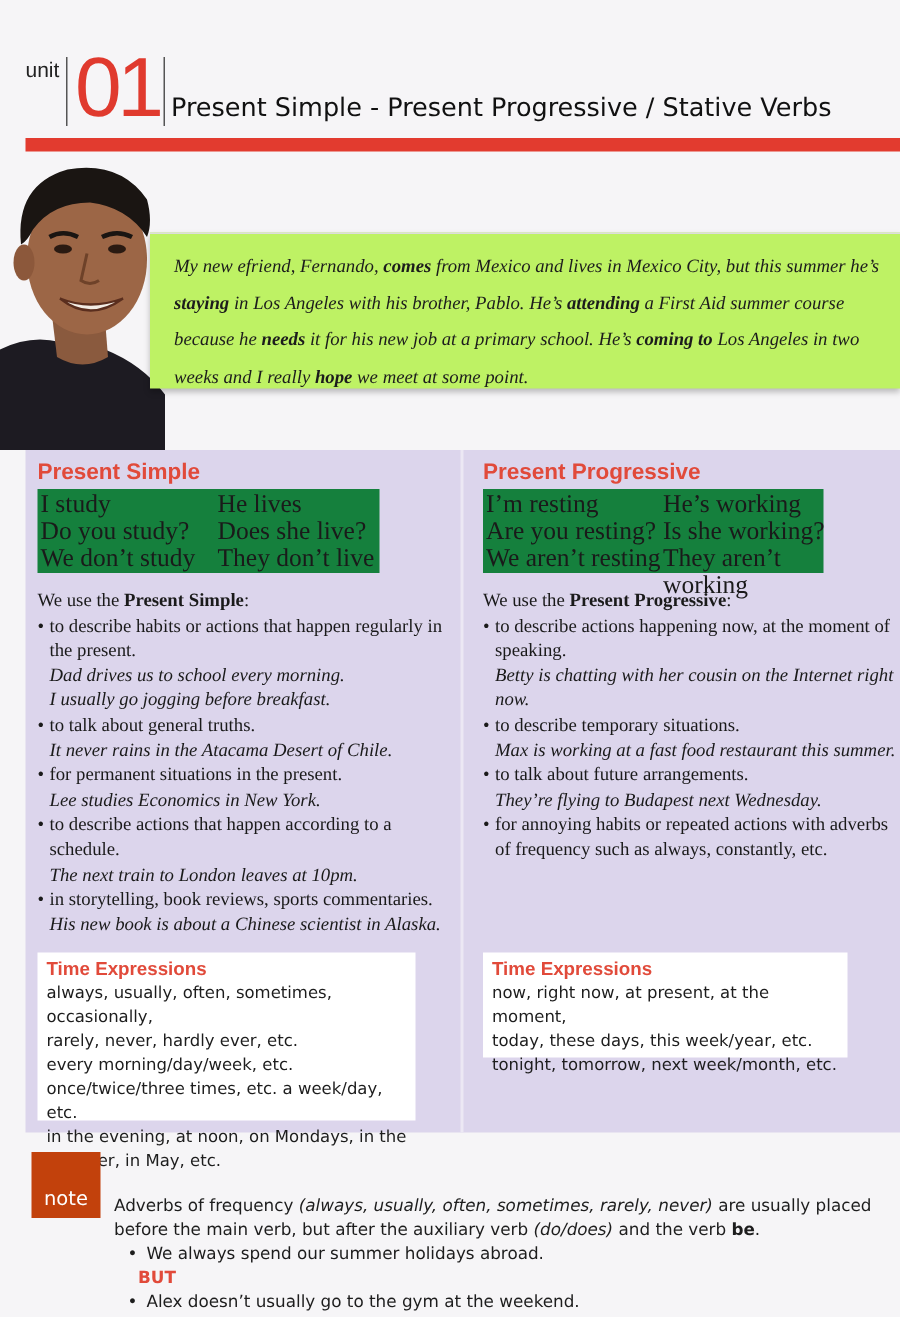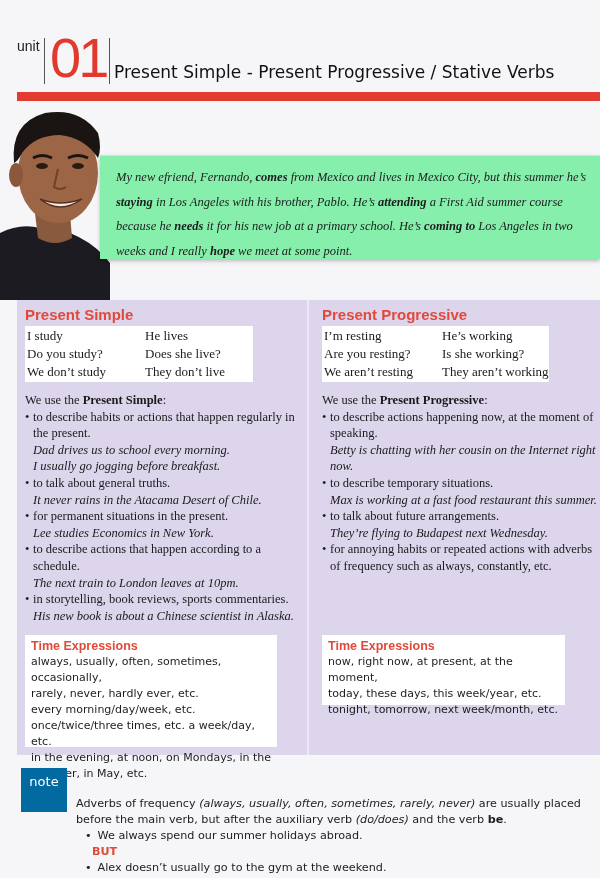--- a/index.html
+++ b/index.html
@@ -31,21 +31,21 @@
 
     
     .photo {
       position: absolute; left: 0; top: 103px; width: 110px; height: 197px; overflow: hidden;
     }
     .photo svg { width: 110px; height: 197px; display: block; }
 
     
     .story {
       position: absolute; left: 100px; top: 155px; width: 500px; height: 104px;
-      background: #86efac;
+      background: #bef264;
       border-top: 1px solid #ddd;
       box-shadow: 0 2px 4px rgba(0,0,0,0.25);
       padding: 9px 12px 0 16px;
       font-style: italic; font-size: 12.5px; line-height: 24.5px; color: #1c1c1c;
     }
     .story b { font-weight: 700; }
 
     
     .panel {
       position: absolute; left: 17px; top: 300px; width: 583px; height: 455px;
@@ -58,24 +58,24 @@
     .col.right { left: 300px; width: 283px; }
 
     .sec-title {
       position: absolute; top: 6px; left: 8px;
       font-family: "Liberation Sans", sans-serif; font-weight: 700; font-size: 15px; color: #e14a3a;
     }
     .col.right .sec-title { left: 5px; }
 
     .forms {
       position: absolute; top: 26px; left: 8px; width: 228px; height: 56px;
-      background: #ffffff;
+      background: #15803d;
       display: grid; grid-template-columns: 118px 110px; grid-auto-rows: 18px;
       padding: 1px 0 0 2px;
-      font-size: 13px; line-height: 18px;
+      font-size: 17px; line-height: 18px;
     }
     .col.right .forms { left: 5px; width: 227px; }
 
     .usage {
       position: absolute; top: 92px; left: 8px; width: 278px;
       font-size: 12.5px; line-height: 16.6px;
     }
     .col.right .usage { left: 5px; width: 278px; }
     .usage .intro b { font-weight: 700; }
     .usage .bullet { padding-left: 8px; text-indent: -8px; }
@@ -89,23 +89,23 @@
     }
     .col.left .time-box { left: 8px; top: 335px; width: 252px; height: 112px; }
     .col.right .time-box { left: 5px; top: 335px; width: 243px; height: 70px; }
     .time-box .tb-title {
       font-family: "Liberation Sans", sans-serif; font-weight: 700; font-size: 12.5px; color: #e14a3a; line-height: 16px;
     }
 
     
     .note-badge {
       position: absolute; left: 21px; top: 768px; width: 46px; height: 44px;
-      background: #0369a1;
+      background: #c2410c;
       font-family: "DejaVu Sans", sans-serif; font-size: 13px; color: #fff; text-align: center;
-      padding-top: 6px;
+      padding-top: 24px;
     }
     .note-body {
       position: absolute; left: 76px; top: 796px; width: 524px;
       font-family: "DejaVu Sans", sans-serif; font-size: 11.2px; line-height: 16px; color: #1d1d1d;
     }
     .note-body i { font-style: italic; }
     .note-body b { font-weight: 700; }
     .note-body .nb { padding-left: 9px; }
     .note-body .nb::before { content: "\2022"; margin-right: 6px; }
     .note-body .but { color: #e14a3a; font-weight: 700; padding-left: 16px; }

